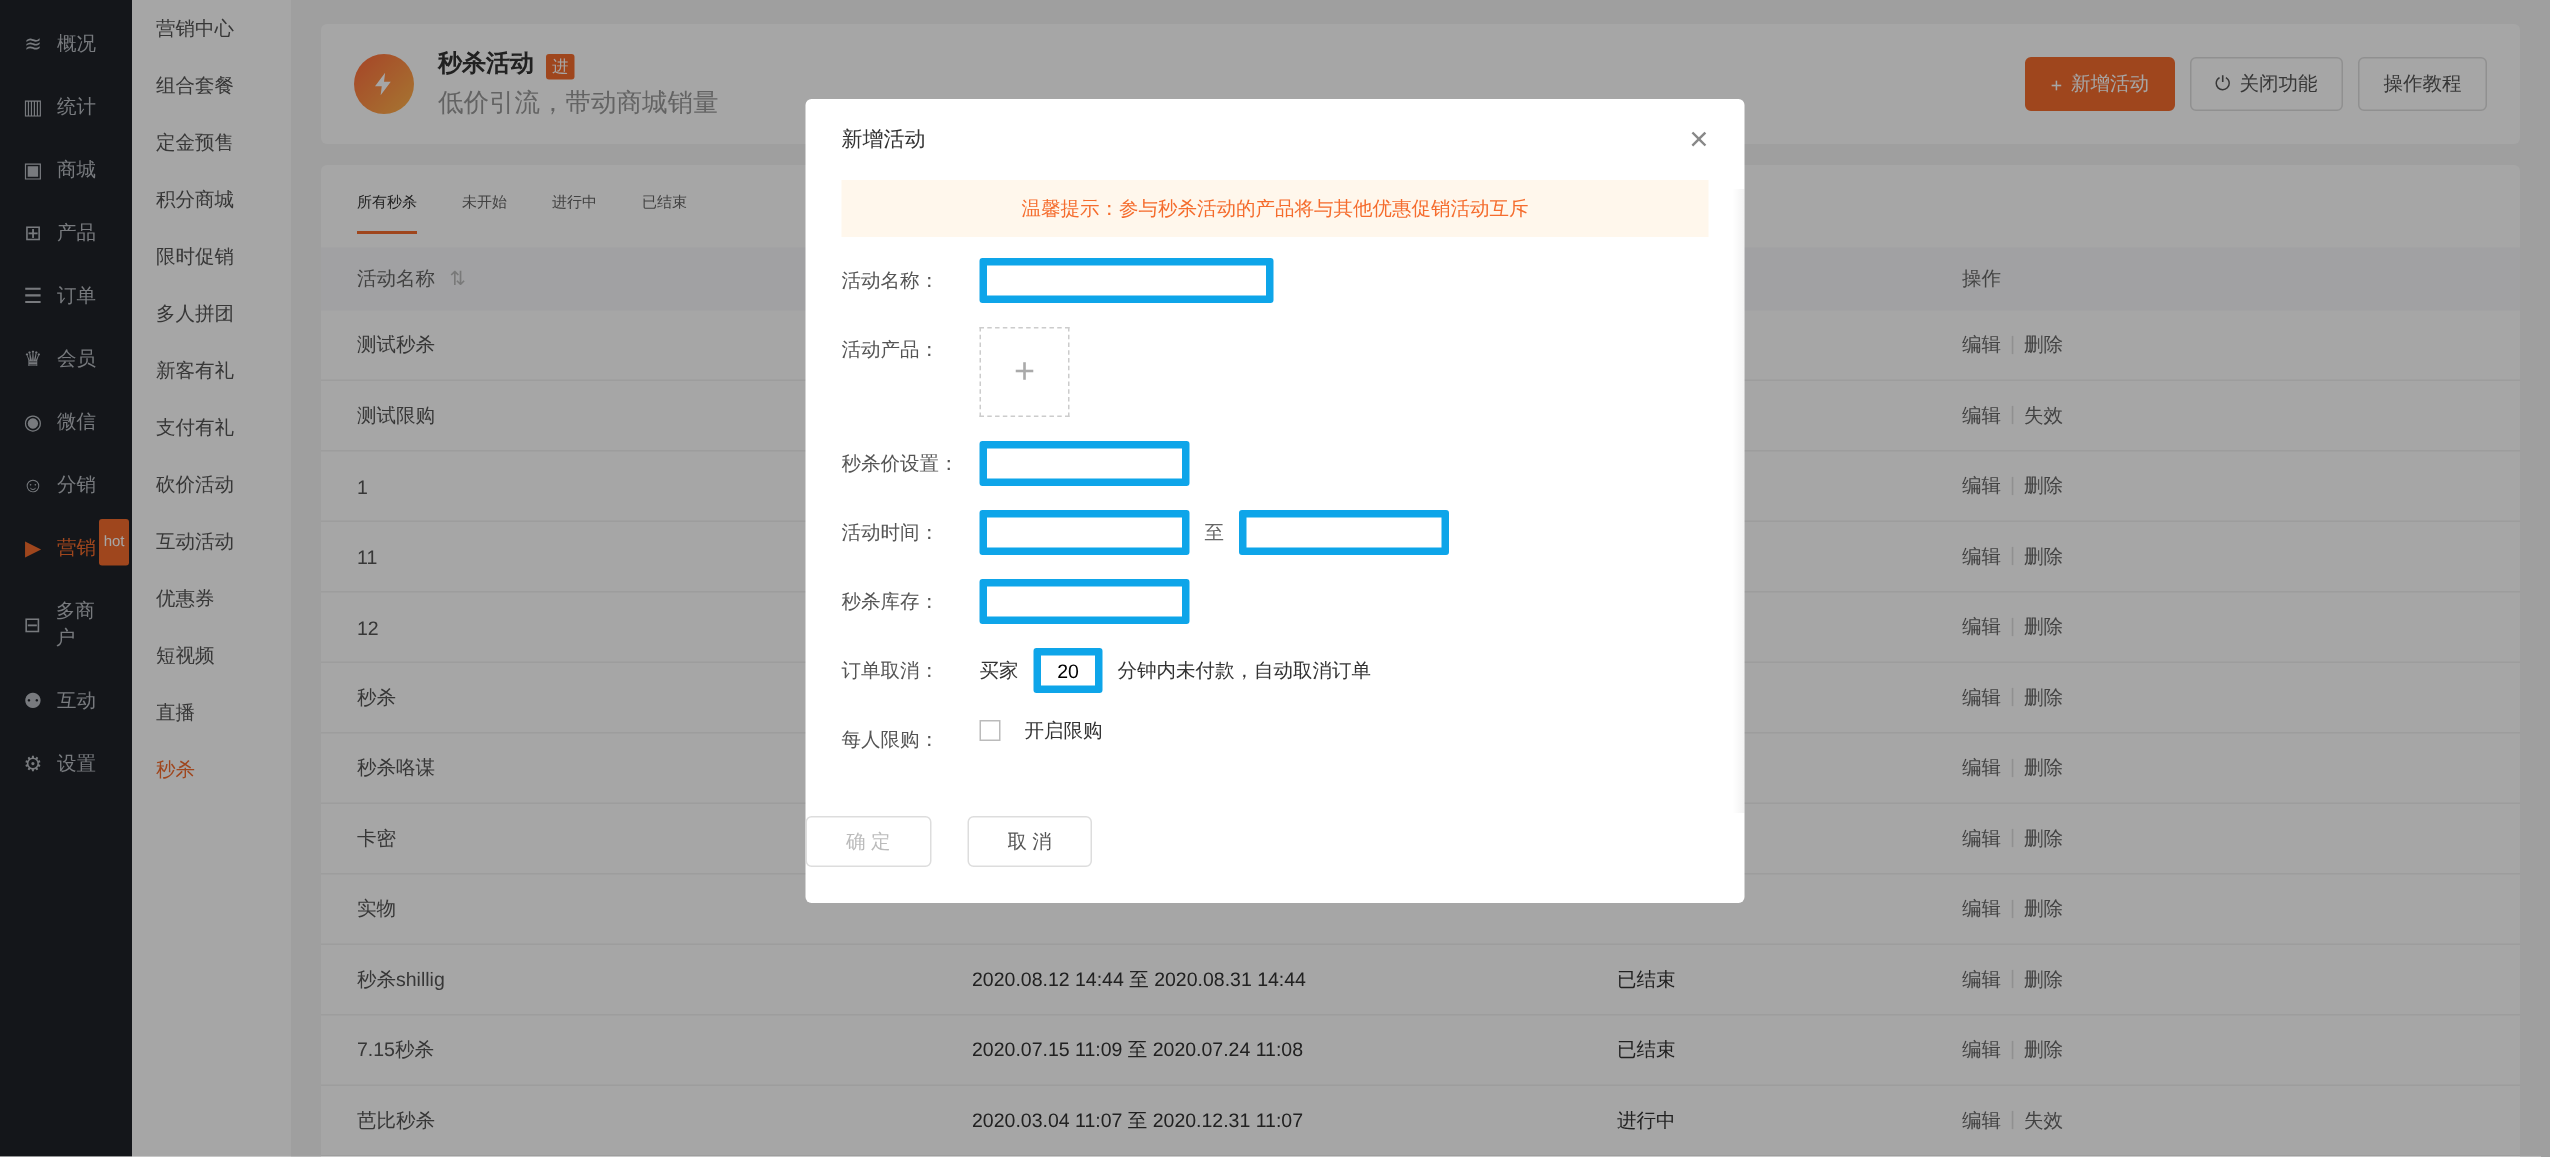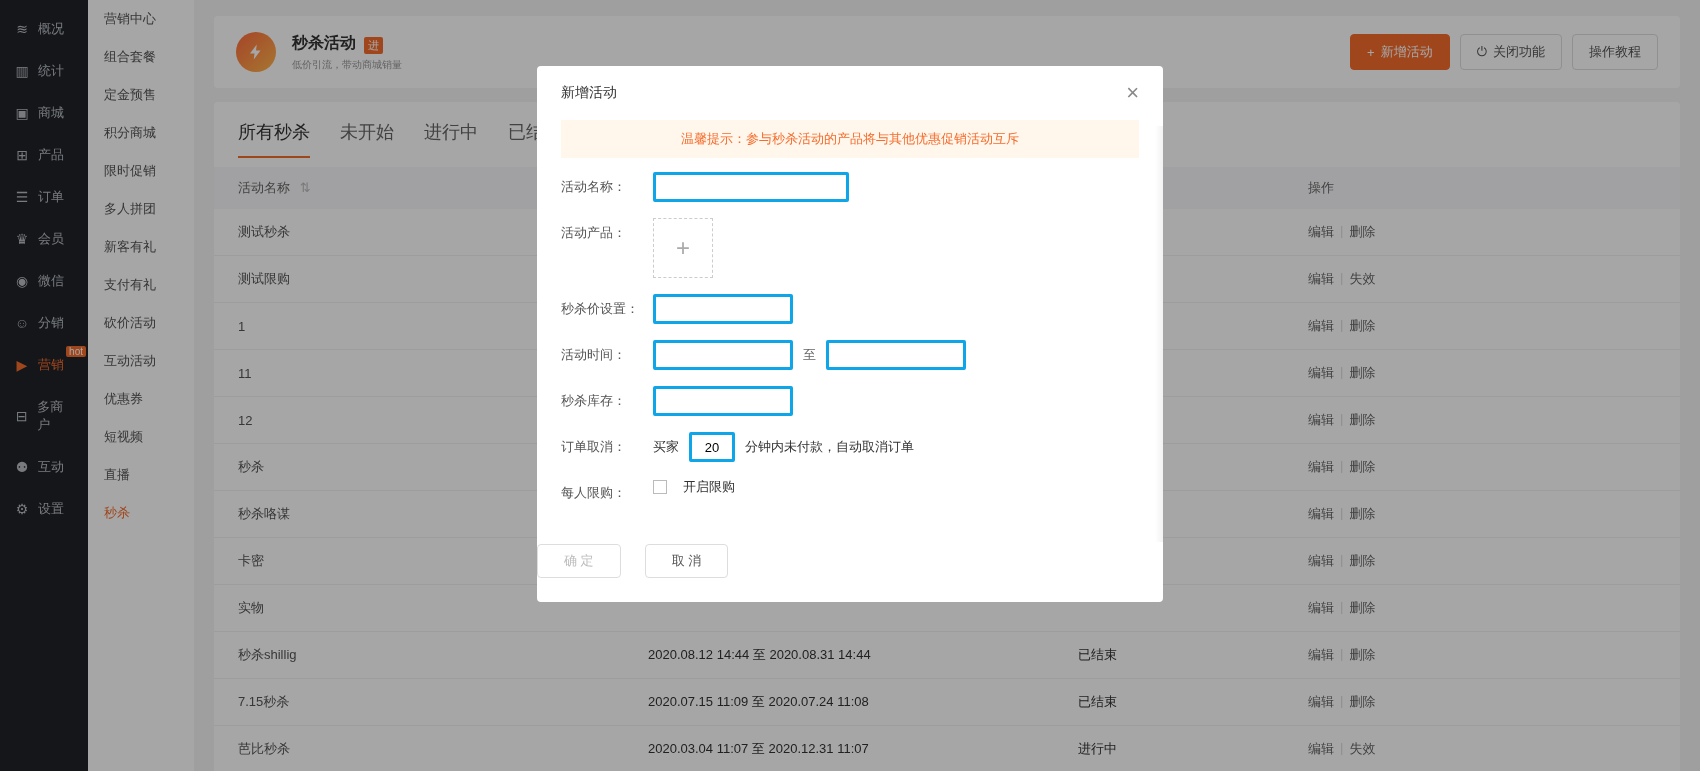--- a/index.html
+++ b/index.html
@@ -2,38 +2,38 @@
 <html><head>
 <meta charset="utf-8">
 <style>
 *{margin:0;padding:0;box-sizing:border-box;font-family:-apple-system,"Microsoft YaHei",sans-serif}
 body{background:#f5f5f5;font-size:13px;color:#333;width:1700px;height:771px;overflow:hidden;position:relative}
 .app{display:flex;height:100%}
 .sidebar{width:88px;background:#1f2329;color:#aab;flex-shrink:0;padding-top:8px}
 .nav-item{display:flex;align-items:center;gap:8px;padding:12px 14px;font-size:13px;color:#b8bcc2;cursor:pointer;position:relative}
 .nav-item.active{color:#f56c2d}
 .nav-item .ic{width:16px;height:16px;display:flex;align-items:center;justify-content:center;font-size:14px}
-.hot-tag{position:absolute;right:2px;top:2px;background:#f56c2d;color:#fff;font-size:10px;padding:0 3px;border-radius:2px}
+.hot-tag{position:absolute;right:2px;top:2px;background:#f56c2d;color:#fff;font-size:10px;padding:10px 3px;border-radius:2px}
 .subsidebar{width:106px;background:#fff;flex-shrink:0;}
 .sub-item{display:flex;align-items:center;padding:10px 16px;color:#555;font-size:13px;cursor:pointer}
 .sub-item.active{color:#f56c2d}
 .main{flex:1;padding:16px 20px 0 20px;overflow:hidden}
 .page-head{background:#fff;border-radius:4px;padding:16px 22px;display:flex;align-items:center;gap:16px;margin-bottom:14px}
 .head-icon{width:40px;height:40px;border-radius:50%;background:linear-gradient(135deg,#ff6a3d,#ffb64d);display:flex;align-items:center;justify-content:center;color:#fff;font-size:18px}
 .head-titles{flex:1}
 .title-row{display:inline-flex;align-items:flex-end;gap:8px}
 .title-row h2{font-size:16px;font-weight:600}
 .pro-tag{background:#f56c2d;color:#fff;font-size:11px;padding:1px 4px;border-radius:2px}
-.subtitle{color:#999;font-size:10px;margin-top:4px}
+.subtitle{color:#999;font-size:17px;margin-top:4px}
 .head-actions{display:flex;gap:10px}
 .btn{padding:8px 16px;border:1px solid #ddd;background:#fff;border-radius:4px;font-size:13px;cursor:pointer;display:inline-flex;align-items:center;gap:6px;color:#555}
 .btn-primary{background:#f56c2d;border-color:#f56c2d;color:#fff}
 .content{background:#fff;border-radius:4px;padding:0 0 10px 0}
 .tabs{display:flex;gap:30px;padding:6px 24px 0 24px;border-bottom:1px solid transparent}
-.tab{padding:12px 0 14px 0;color:#666;cursor:pointer;position:relative;font-size:18px}
+.tab{padding:12px 0 14px 0;color:#666;cursor:pointer;position:relative;font-size:10px}
 .tab.active{color:#333}
 .tab.active:after{content:"";position:absolute;left:0;right:0;bottom:0;height:2px;background:#f56c2d}
 .tbl-head{display:flex;background:#f7f8fa;padding:12px 24px;color:#666;margin-top:8px}
 .col-name{width:410px}
 .col-time{width:430px}
 .col-status{width:230px}
 .col-op{flex:1}
 .row{display:flex;padding:14px 24px;border-bottom:1px solid #f1f1f1;align-items:center}
 .row .col-name{color:#555}
 .ops{display:flex;gap:6px;color:#666}
@@ -44,21 +44,21 @@
 .mask{position:absolute;inset:0;background:rgba(0,0,0,.35);display:flex;align-items:flex-start;justify-content:center;padding-top:66px}
 .modal{width:626px;background:#fff;border-radius:4px;overflow:hidden;position:relative}
 .modal-head{padding:16px 24px;display:flex;justify-content:space-between;align-items:center}
 .modal-title{font-size:14px;color:#333}
 .close{font-size:22px;color:#888;cursor:pointer;line-height:1}
 .hint{margin:0 24px 14px 24px;background:#fff7ec;color:#f56c2d;padding:10px;text-align:center;font-size:13px}
 .form{padding:0 24px 10px 24px}
 .form-row{display:flex;align-items:flex-start;margin-bottom:16px}
 .form-label{width:92px;color:#555;padding-top:6px;font-size:13px}
 .form-ctrl{flex:1;display:flex;align-items:center;gap:10px;flex-wrap:wrap}
-.inp{height:30px;border:3px solid #0ea5e9;border-radius:2px;padding:0 8px;font-size:13px;background:#fff}
+.inp{height:30px;border:5px solid #0ea5e9;border-radius:2px;padding:0 8px;font-size:13px;background:#fff}
 .w200{width:196px}
 .w140{width:140px}
 .w46{width:46px;text-align:center}
 .add-box{width:60px;height:60px;border:1px dashed #ccc;display:flex;align-items:center;justify-content:center;color:#aaa;font-size:24px;cursor:pointer}
 .to-text{color:#666}
 .chk{width:14px;height:14px;border:1px solid #bbb;display:inline-block;margin-right:6px;vertical-align:middle}
 .modal-foot{display:flex;justify-content:flex-start;gap:24px;padding:16px 0 24px 0}
 .modal-foot .btn{padding:7px 26px}
 .btn[disabled]{color:#bbb;cursor:not-allowed}
 .scroll-shadow{position:absolute;right:0;top:60px;bottom:60px;width:8px;background:linear-gradient(90deg,transparent,rgba(0,0,0,.05))}

